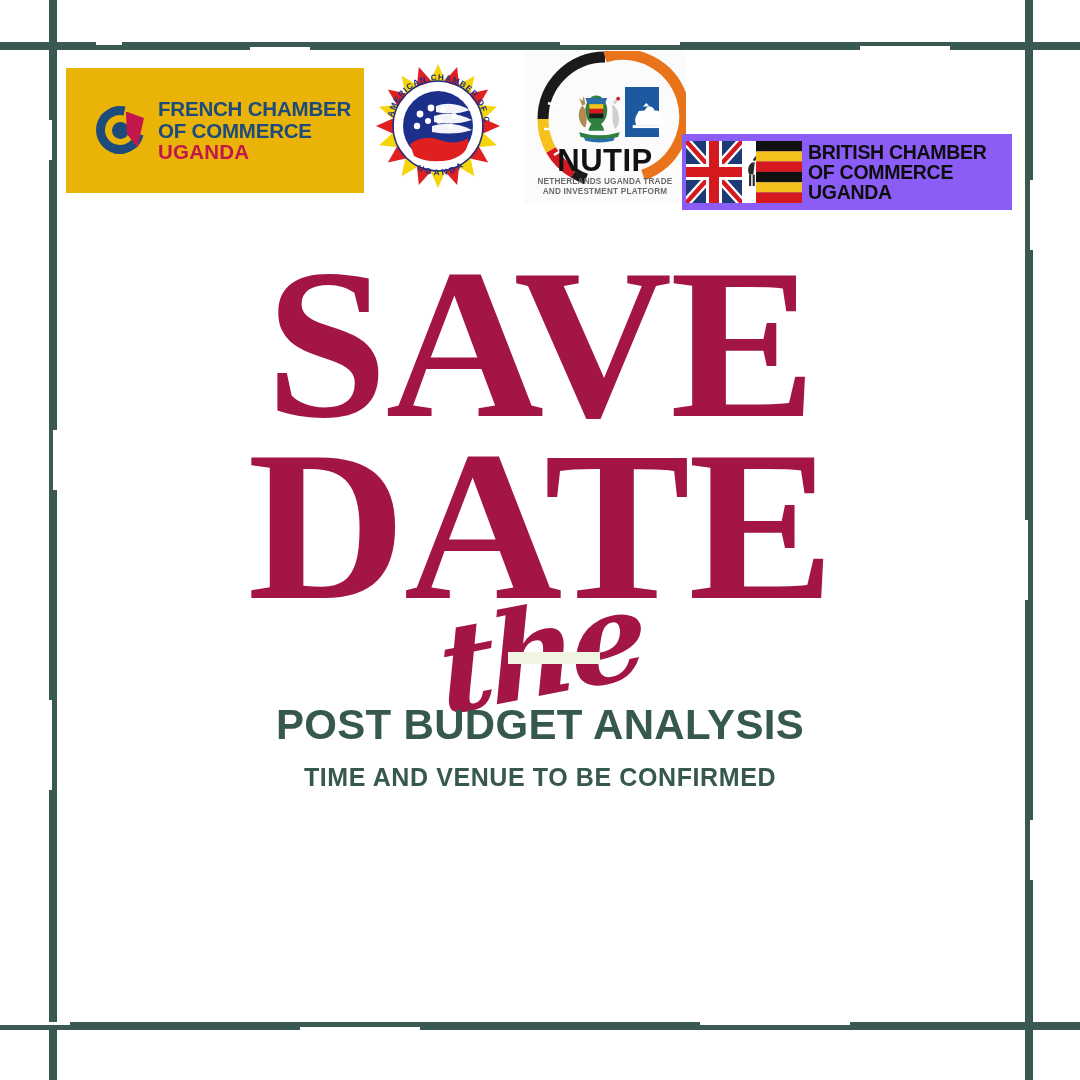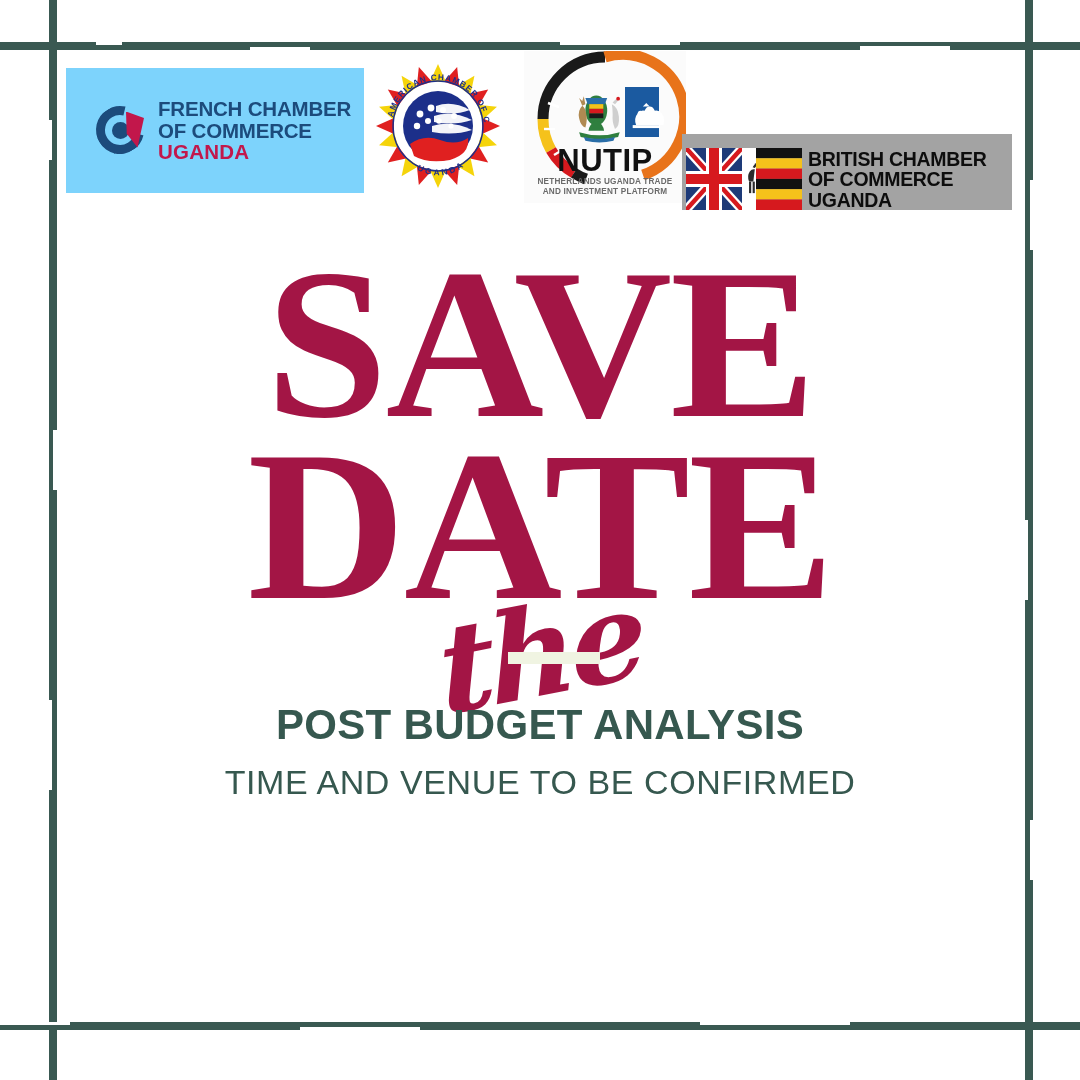--- a/index.html
+++ b/index.html
@@ -28,21 +28,21 @@
   .logo-row {
     position: absolute;
     left: 0; top: 50px;
     width: 1080px; height: 178px;
   }
   .logo-box { position: absolute; overflow: hidden; }
 
   
   .logo-fcc {
     left: 66px; top: 18px; width: 298px; height: 125px;
-    background: #7dd3fc;
+    background: #eab308;
     display: flex; align-items: center; padding-left: 30px;
   }
   .fcc-mark { position: relative; width: 50px; height: 50px; flex: 0 0 50px; }
   .fcc-mark .ring {
     position: absolute; left: 0; top: 0; width: 48px; height: 48px;
     border: 9px solid #1c4b7c; border-radius: 50%;
     border-right-color: transparent;
     transform: rotate(-32deg);
   }
   .fcc-mark .innerdot {
@@ -69,22 +69,22 @@
   
   .logo-nutip {
     left: 524px; top: 1px; width: 162px; height: 152px;
     background: #fbfbfb;
   }
   .logo-nutip svg { display: block; }
 
   
   .logo-bcc {
     left: 682px; top: 84px; width: 330px; height: 76px;
-    background: #a3a3a3;
-    display: flex; align-items: flex-end;
+    background: #8b5cf6;
+    display: flex; align-items: center;
   }
   .bcc-flags { width: 116px; height: 62px; flex: 0 0 116px; margin-left: 4px; }
   .bcc-text { margin-left: 6px; line-height: 1.04; }
   .bcc-text div {
     font-size: 19.5px; font-weight: 700; color: #0d0d0d; letter-spacing: -0.3px;
   }
 
   
   .hero {
     position: absolute;
@@ -138,22 +138,22 @@
     color: #36584f;
   }
   .bottom .headline {
     font-size: 42px;
     font-weight: 700;
     line-height: 1.17;
     letter-spacing: 0.3px;
   }
   .bottom .subline {
     margin-top: 14px;
-    font-size: 34px;
-    font-weight: 400;
+    font-size: 25px;
+    font-weight: 700;
     letter-spacing: 0.6px;
   }
 </style>
 </head>
 <body>
 
 <div id="poster">
 
   <div>
     <div class="frame-line frame-top"></div>

